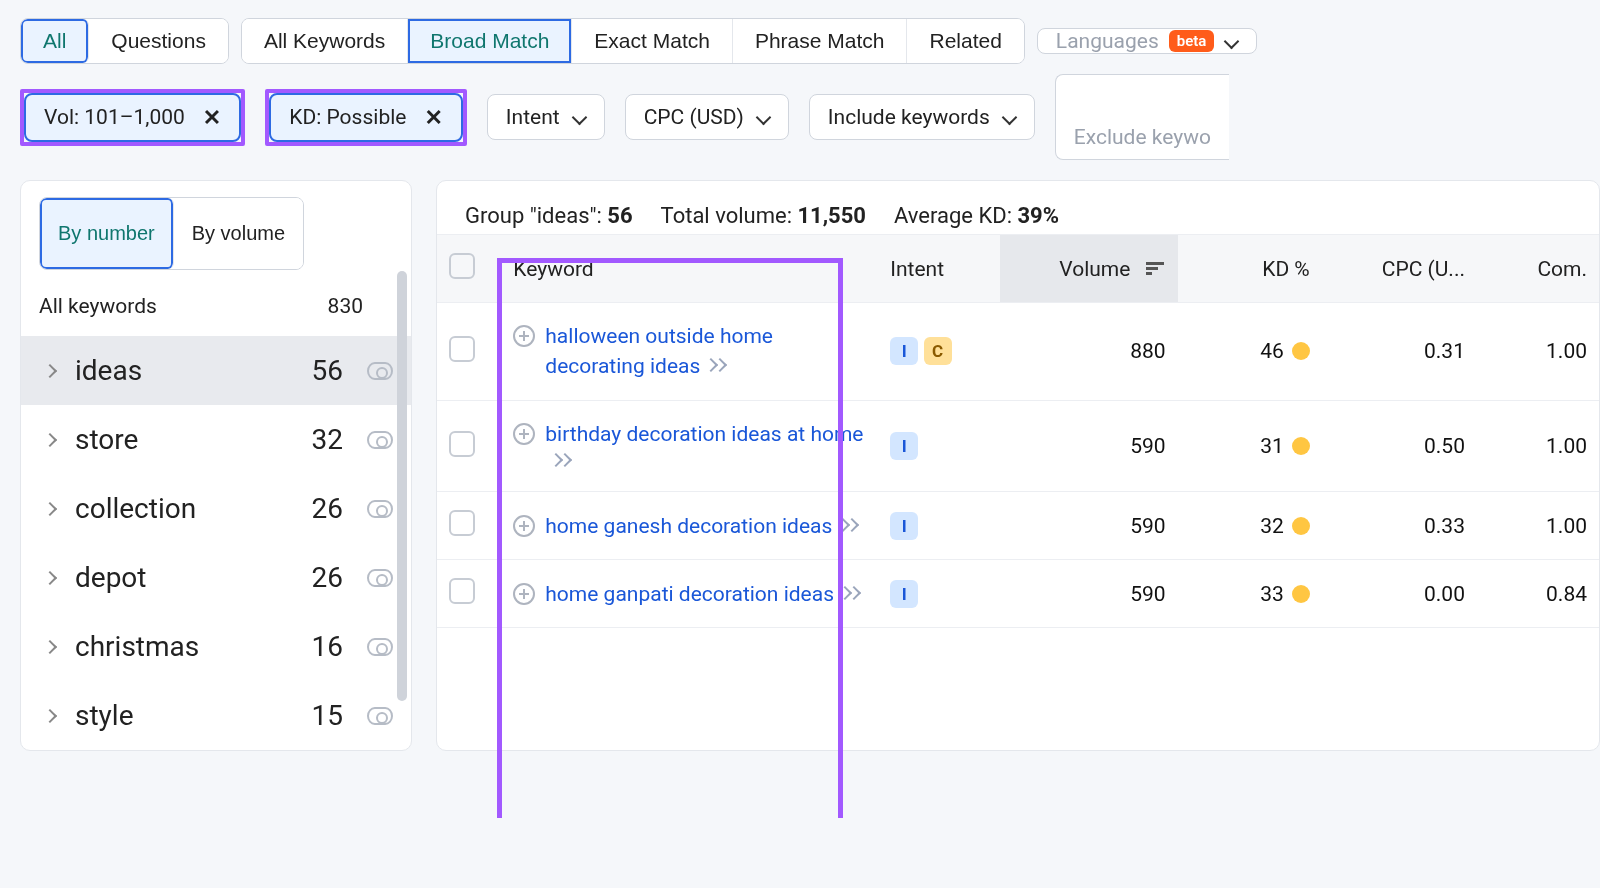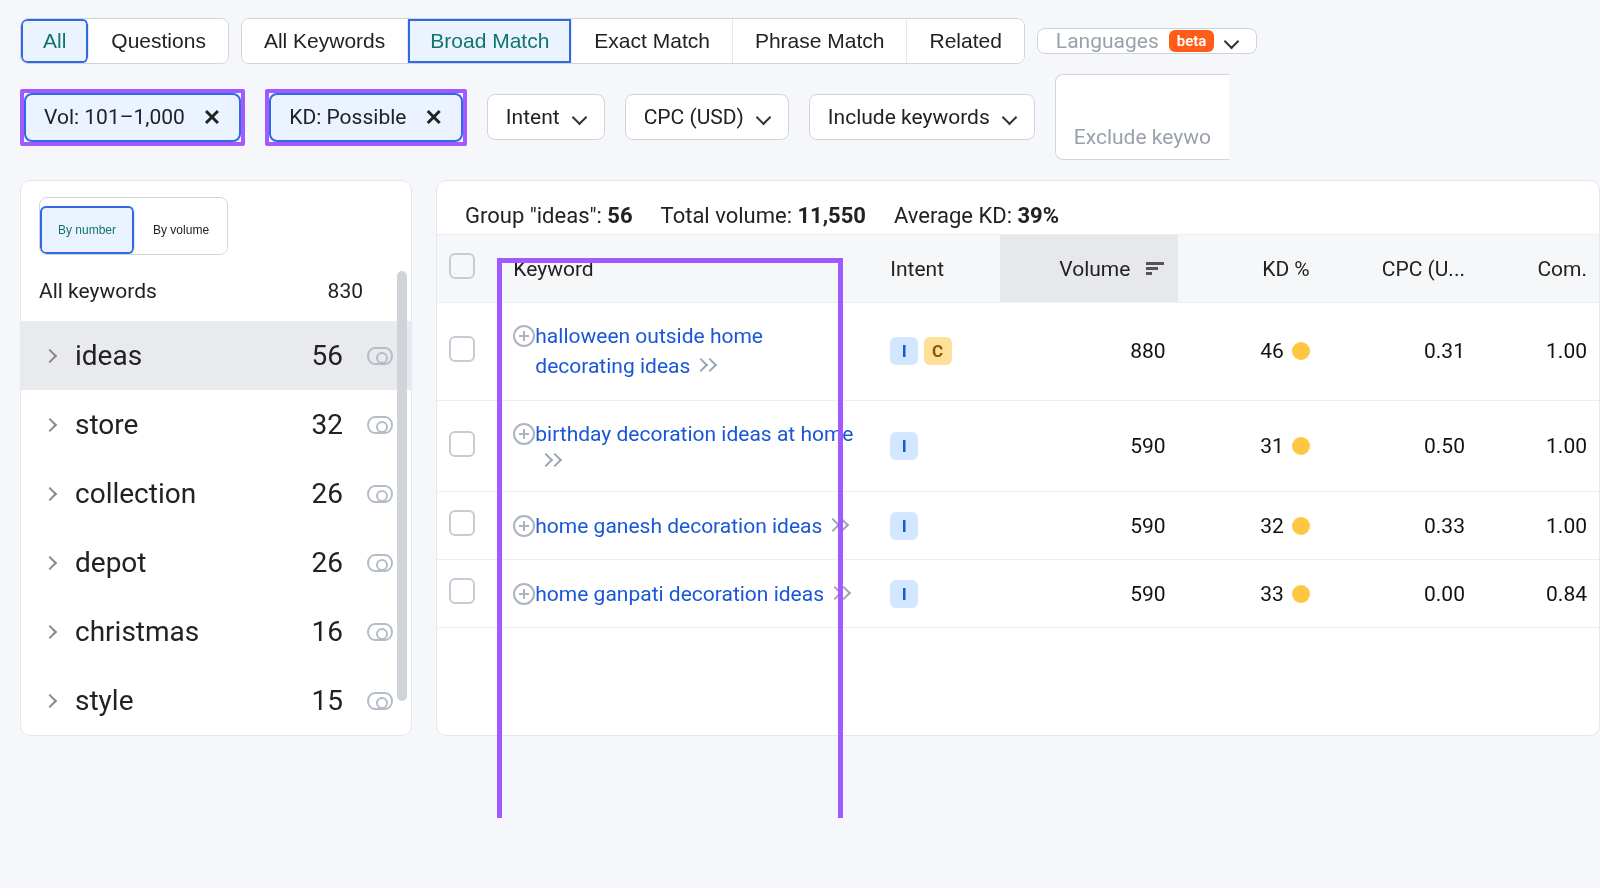--- a/index.html
+++ b/index.html
@@ -158,21 +158,21 @@
     overflow: hidden;
   }
   .sort-seg {
     display: flex;
     margin: 16px 18px 0 18px;
     border: 1px solid #d0d5dd;
     border-radius: 8px;
     overflow: hidden;
     width: fit-content;
   }
-  .sort-seg .seg-btn { font-size: 12px; padding: 17px 18px; margin-top: 8px; }
+  .sort-seg .seg-btn { font-size: 20px; padding: 24px 18px; }
   .all-kw-row {
     display: flex;
     justify-content: space-between;
     padding: 24px 48px 18px 18px;
     font-size: 21px;
     color: #222;
   }
   .group-list {
     list-style: none;
   }
@@ -258,20 +258,21 @@
   .col-com { width: 110px; }
 
   .kw-link {
     color: #1a57d8;
     text-decoration: none;
     line-height: 1.45;
     display: inline;
   }
   .kw-cell {
     display: flex;
+    gap: 10px;
     align-items: flex-start;
   }
   .plus-circle {
     flex: 0 0 auto;
     width: 22px; height: 22px;
     border: 2px solid #aeb4bf;
     border-radius: 50%;
     position: relative;
     margin-top: 4px;
   }

